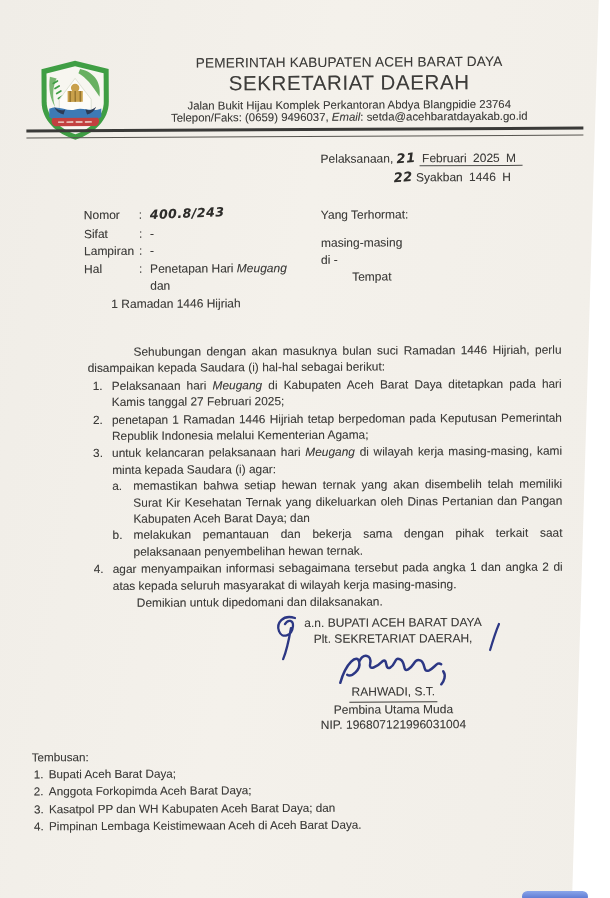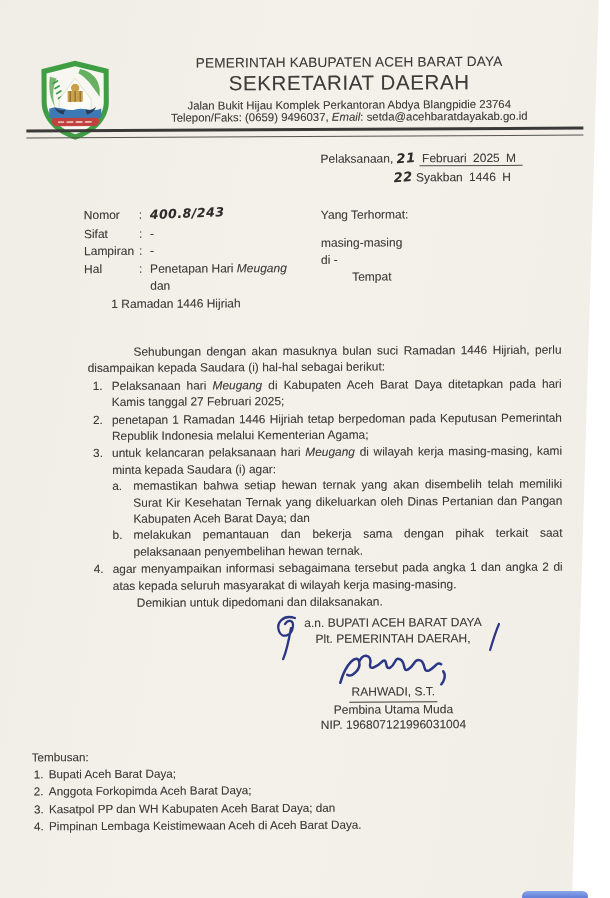--- a/index.html
+++ b/index.html
@@ -212,21 +212,21 @@
   </div>
 
   <div class="sigblock">
     <svg class="paraf-svg" width="30" height="48" viewBox="0 0 30 48">
       <path d="M22 5 C10 1 3 10 6 18 C9 26 19 23 20 13 C20.5 7 15 6 12 11 M18 15 C16 26 14 37 10 46" fill="none" stroke="#2c3784" stroke-width="2.3" stroke-linecap="round"></path>
     </svg>
     <svg class="slash-svg" width="14" height="30" viewBox="0 0 14 30">
       <path d="M3 28 C6 18 9 9 12 2" fill="none" stroke="#2c3784" stroke-width="2.2" stroke-linecap="round"></path>
     </svg>
     <div>a.n. BUPATI ACEH BARAT DAYA</div>
-    <div>Plt. PEMERINTAH DAERAH,</div>
+    <div>Plt. SEKRETARIAT DAERAH,</div>
     <svg class="sig-svg" width="126" height="46" viewBox="0 0 126 46">
       <path d="M10 36 C16 16 27 7 29 15 C31 23 21 31 17 28 M29 15 C33 6 42 8 40 17 C38 25 47 20 52 15 C58 10 54 24 60 21 C66 18 64 10 70 13 C76 16 72 26 78 23 C84 20 84 12 90 14 C96 16 92 27 99 24 C105 21 107 15 111 18 M113 25 C116 29 114 35 111 38" fill="none" stroke="#2c3784" stroke-width="2.5" stroke-linecap="round" stroke-linejoin="round"></path>
     </svg>
     <div><span class="sig-name">RAHWADI, S.T.</span></div>
     <div>Pembina Utama Muda</div>
     <div>NIP. 196807121996031004</div>
   </div>
 
   <div class="tembusan">
     <div>Tembusan:</div>

